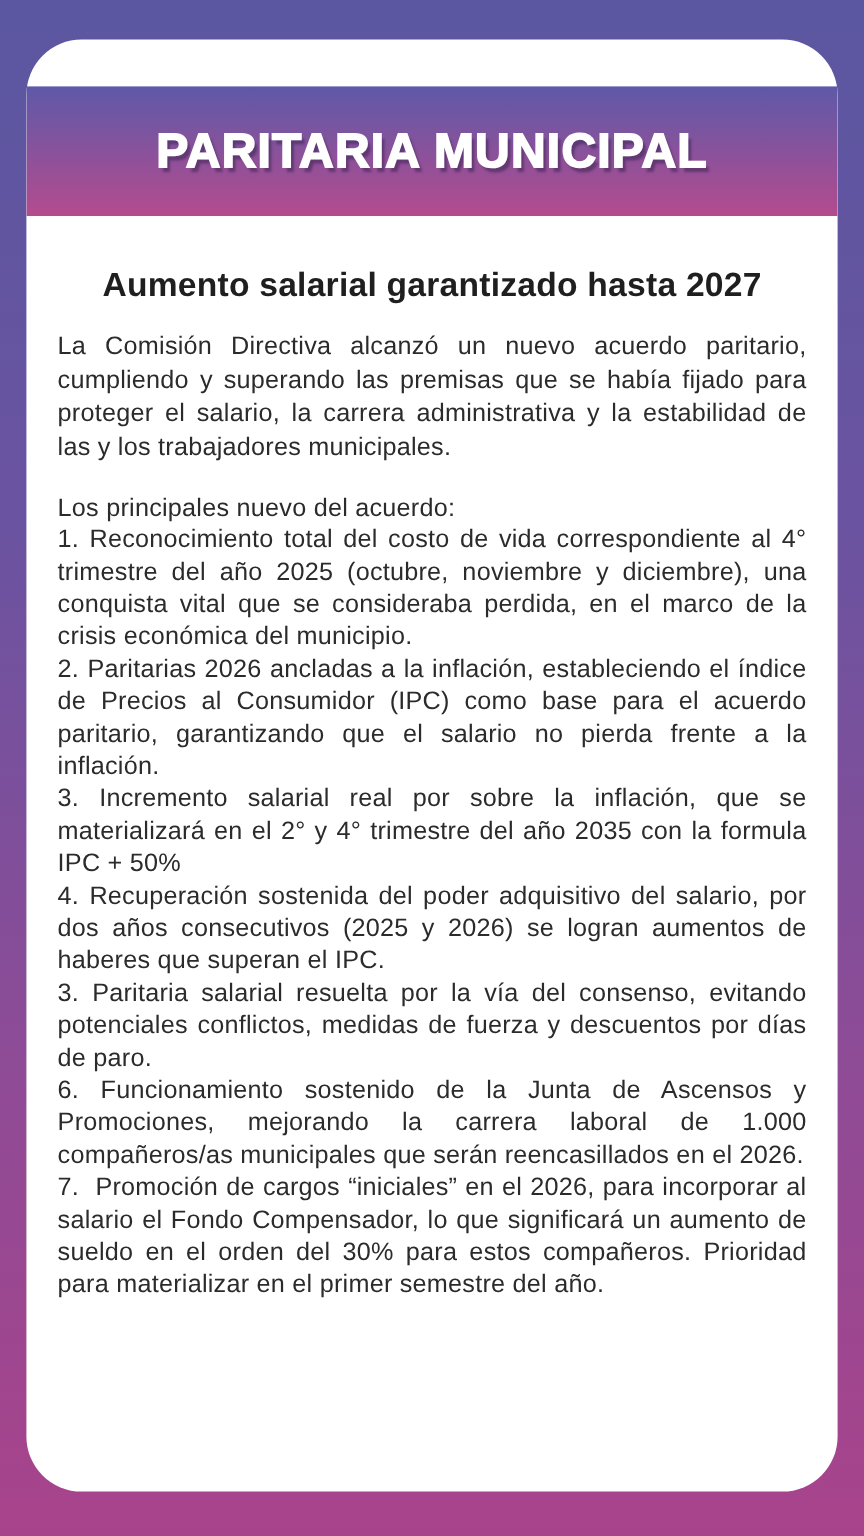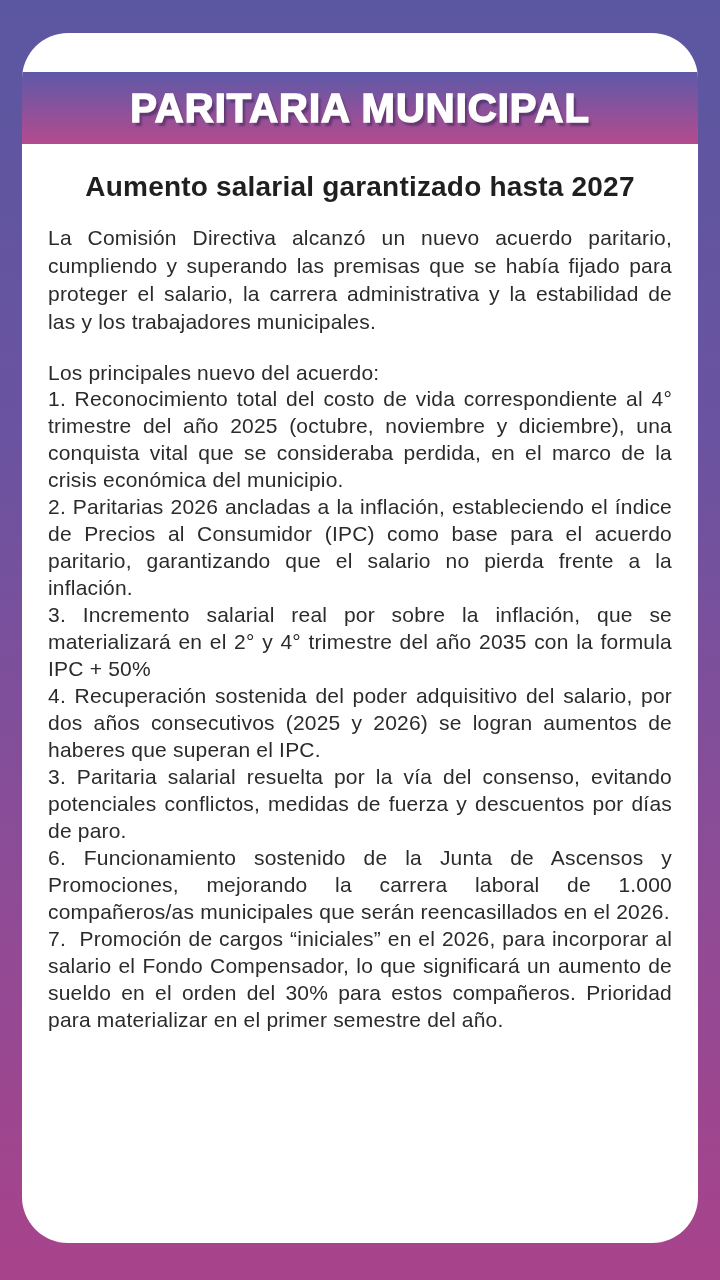--- a/index.html
+++ b/index.html
@@ -19,21 +19,21 @@
     top: 33px;
     width: 676px;
     height: 1210px;
     background: #ffffff;
     border-radius: 46px;
     overflow: hidden;
   }
 
   .band {
     margin-top: 39px;
-    height: 72px;
+    height: 108px;
     background: linear-gradient(180deg, #5e59a8 0%, #b44b8e 100%);
     display: flex;
     align-items: center;
     justify-content: center;
   }
 
   .band-title {
     color: #ffffff;
     font-size: 40px;
     font-weight: bold;
@@ -41,21 +41,21 @@
     -webkit-text-stroke: 1.5px #ffffff;
     text-shadow: 3px 4px 2px rgba(43, 26, 66, 0.45);
     white-space: nowrap;
   }
 
   .content {
     padding: 0 26px;
   }
 
   .headline {
-    margin-top: 24px;
+    margin-top: 39px;
     text-align: center;
     color: #1f1f1f;
     font-size: 28px;
     line-height: 38px;
     font-weight: bold;
     letter-spacing: 0.2px;
   }
 
   .intro {
     margin-top: 18px;

